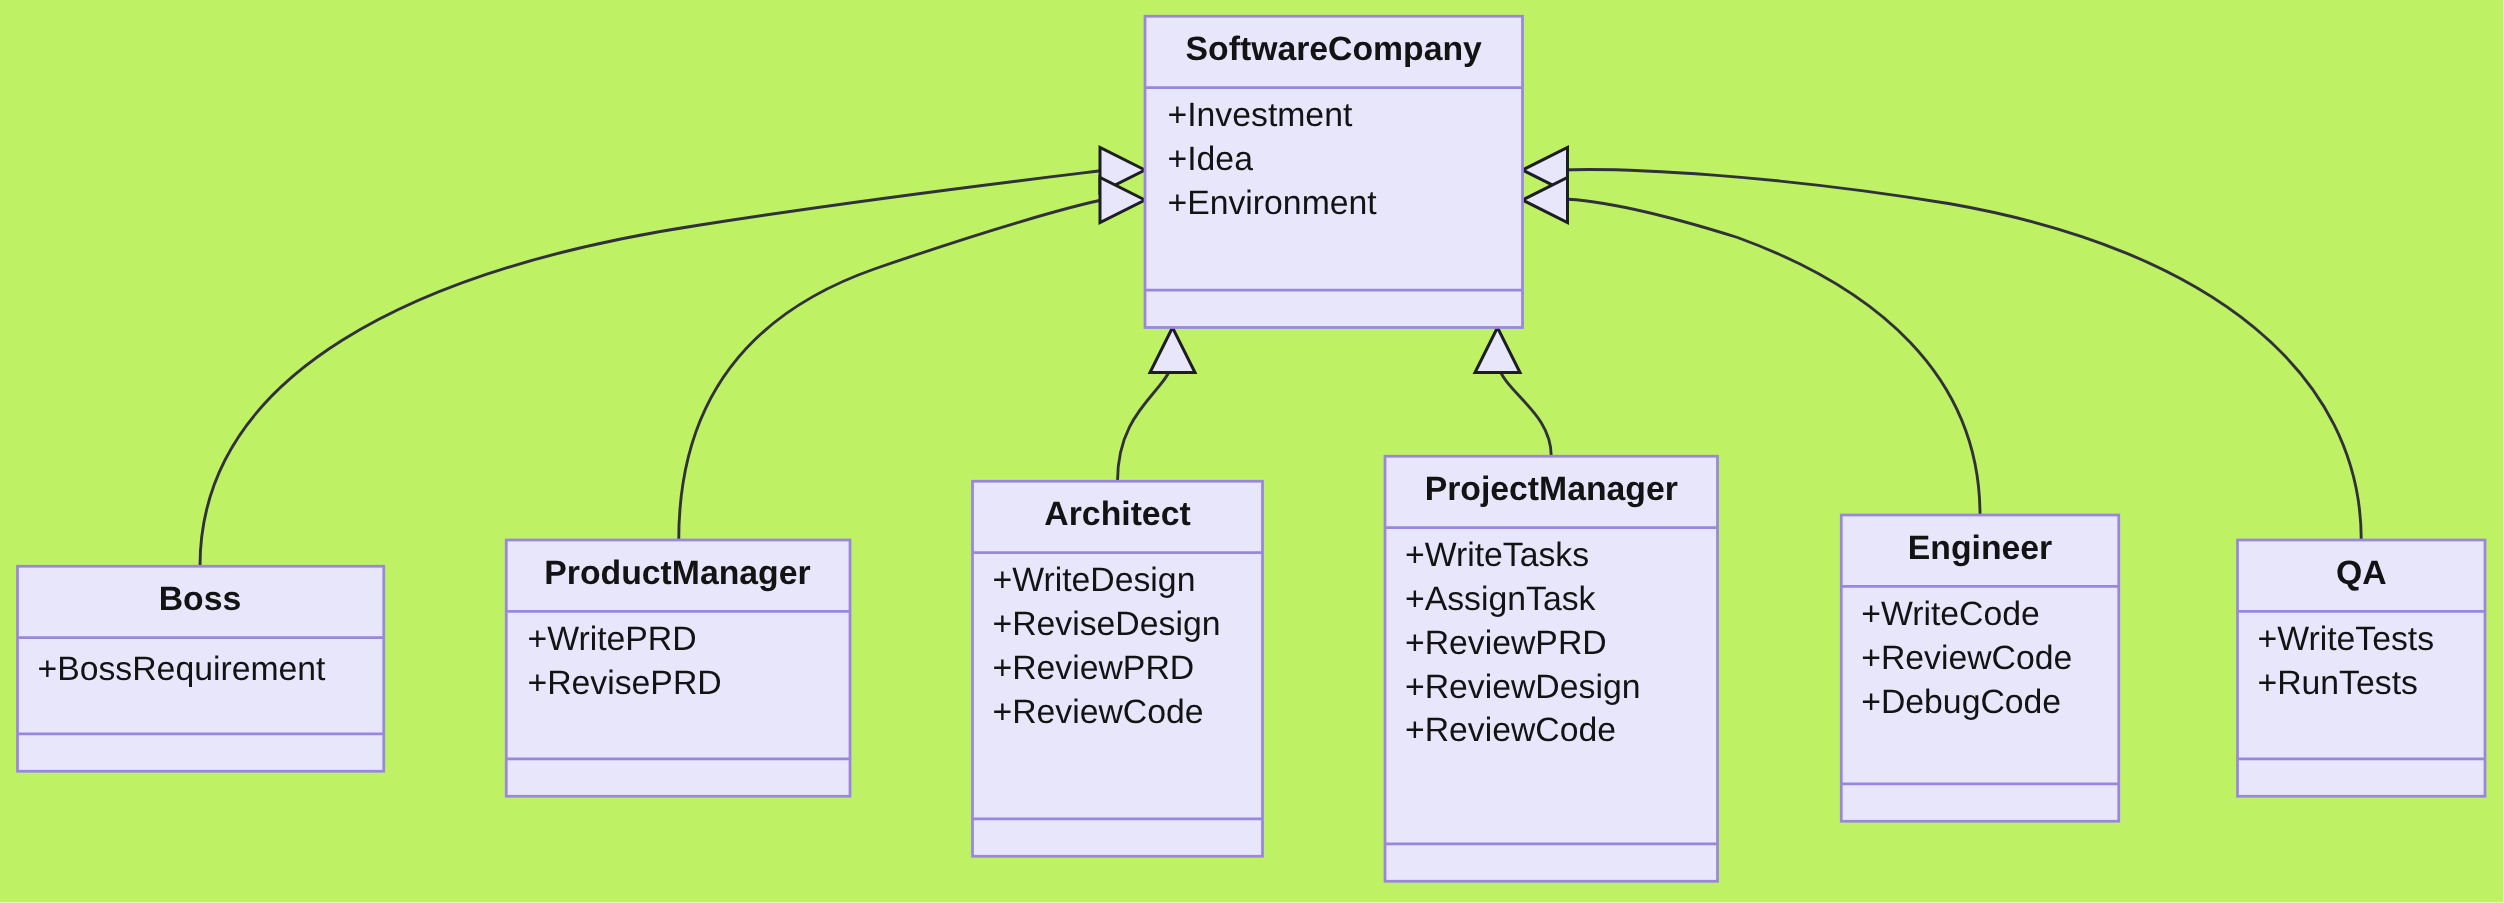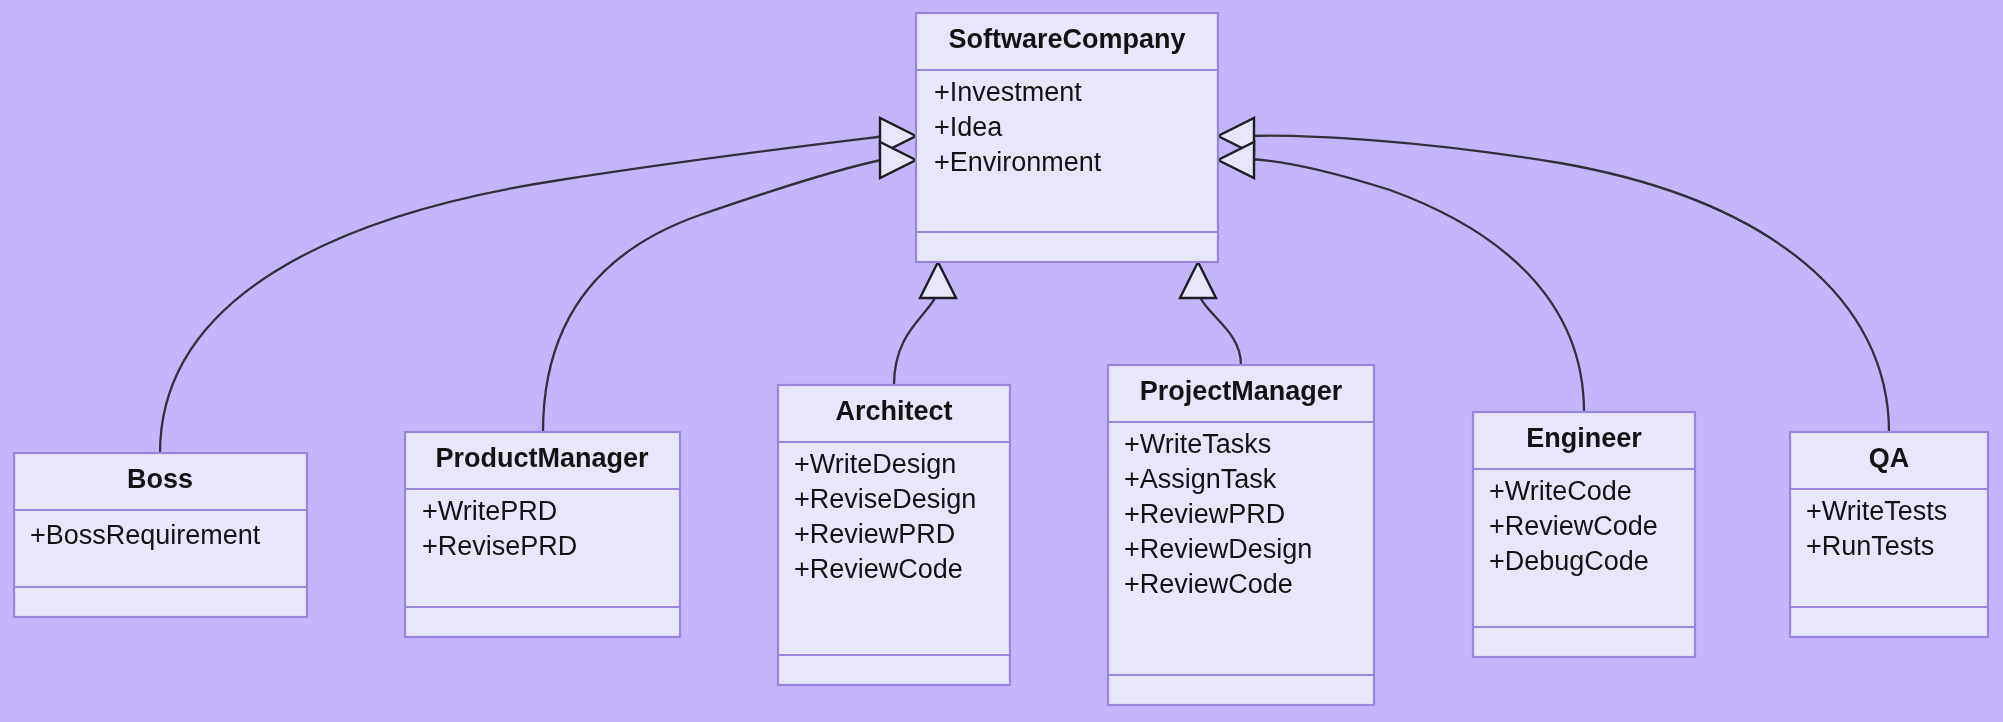--- a/index.html
+++ b/index.html
@@ -4,21 +4,21 @@
 <style>
   html, body {
     margin: 0;
     padding: 0;
     background: #ffffff;
   }
   #diagram-root {
     position: relative;
     width: 2003px;
     height: 722px;
-    background: #c4b5fd;
+    background: #bef264;
     font-family: "Liberation Sans", sans-serif;
     overflow: hidden;
   }
   svg#uml-canvas {
     position: absolute;
     top: 0;
     left: 0;
     width: 2003px;
     height: 722px;
     display: block;

